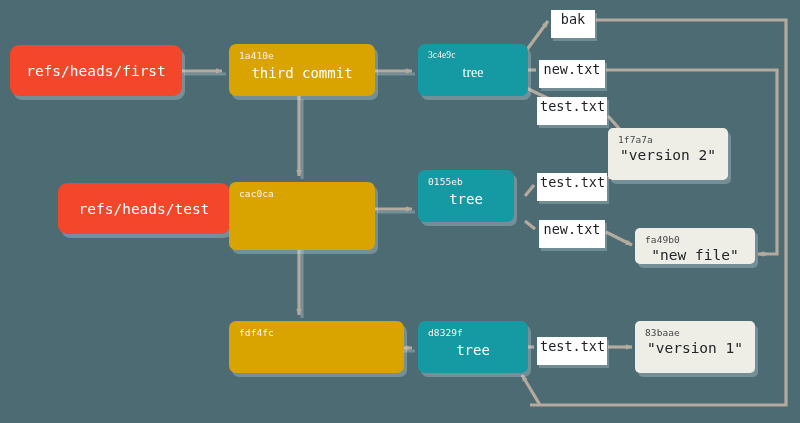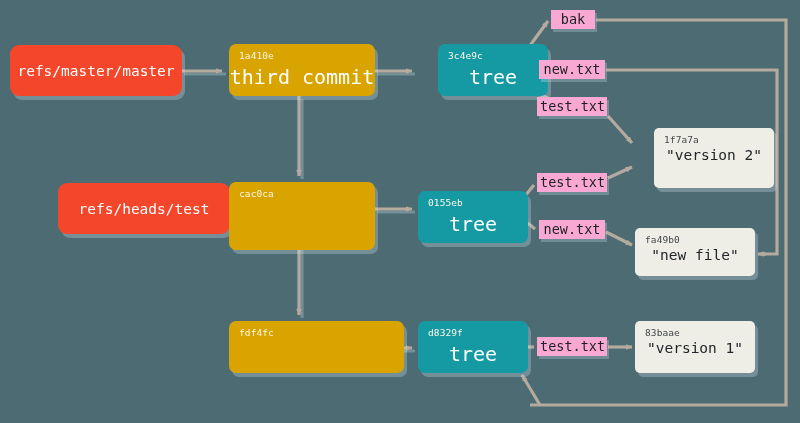--- a/index.html
+++ b/index.html
@@ -49,45 +49,45 @@
     letter-spacing: 0.1px;
     color: #fdf6e6;
     white-space: nowrap;
   }
   .node.blob .sha { color: #43474a; }
   .title {
     position: absolute;
     left: 0;
     right: 0;
     text-align: center;
-    font-size: 20px;
+    font-size: 14px;
     color: #ffffff;
     white-space: nowrap;
   }
   .node.ref .title {
     top: 50%;
     transform: translateY(-50%);
     font-size: 14.5px;
   }
   .node.commit .title, .node.tree .title {
     top: 21px;
   }
   .node.blob .title {
     top: 19px;
     color: #22262a;
     font-size: 14.5px;
   }
   .elabel {
     position: absolute;
     box-sizing: border-box;
-    background: #f9a8d4;
+    background: #ffffff;
     color: #1d2124;
     font-size: 13.5px;
     line-height: 18px;
-    height: 19px;
+    height: 28px;
     padding: 0 3px;
     white-space: nowrap;
     text-align: center;
     box-shadow: 2px 3px 0 rgba(210,230,238,0.28);
   }
 </style>
 </head>
 <body>
 
 <div id="stage">
@@ -138,52 +138,52 @@
       <path d="M606,232 L632,245" marker-end="url(#ah)"></path>
 
       <path d="M527,347 L534,347"></path>
       <path d="M608,347 L632,347" marker-end="url(#ah)"></path>
 
     </g>
   </svg>
 
   <div id="nodes">
       <div class="node ref" style="left: 10px; top: 45px; width: 172px; height: 51px;">
-        <div class="title">refs/master/master</div>
+        <div class="title">refs/heads/first</div>
       </div>
       <div class="node ref" style="left: 10px; top: 183px; width: 172px; height: 51px; margin-left: 48px;">
         <div class="title">refs/heads/test</div>
       </div>
       <div class="node commit" style="left: 229px; top: 44px; width: 146px; height: 52px;">
         <div class="sha">1a410e</div>
         <div class="title">third commit</div>
       </div>
       <div class="node commit" style="left: 229px; top: 182px; width: 146px; height: 68px;">
         <div class="sha">cac0ca</div>
       </div>
       <div class="node commit" style="left: 229px; top: 321px; width: 175px; height: 52px;">
         <div class="sha">fdf4fc</div>
       </div>
-      <div class="node tree" style="left: 438px; top: 44px; width: 110px; height: 52px;">
+      <div class="node tree" style="left: 418px; top: 44px; width: 110px; height: 52px; font-family: Liberation Serif, serif;">
         <div class="sha">3c4e9c</div>
         <div class="title">tree</div>
       </div>
-      <div class="node tree" style="left: 418px; top: 191px; width: 110px; height: 52px;">
+      <div class="node tree" style="left: 418px; top: 170px; width: 96px; height: 52px;">
         <div class="sha">0155eb</div>
         <div class="title">tree</div>
       </div>
       <div class="node tree" style="left: 418px; top: 321px; width: 110px; height: 52px;">
         <div class="sha">d8329f</div>
         <div class="title">tree</div>
       </div>
-      <div class="node blob" style="left: 654px; top: 128px; width: 120px; height: 60px;">
+      <div class="node blob" style="left: 608px; top: 128px; width: 120px; height: 52px;">
         <div class="sha">1f7a7a</div>
         <div class="title">"version 2"</div>
       </div>
-      <div class="node blob" style="left: 635px; top: 228px; width: 120px; height: 48px;">
+      <div class="node blob" style="left: 635px; top: 228px; width: 120px; height: 36px;">
         <div class="sha">fa49b0</div>
         <div class="title">"new file"</div>
       </div>
       <div class="node blob" style="left: 635px; top: 321px; width: 120px; height: 52px;">
         <div class="sha">83baae</div>
         <div class="title">"version 1"</div>
       </div>
     </div>
   <div id="labels">
       <div class="elabel" style="left: 551px; top: 10px; width: 44px;">bak</div>

